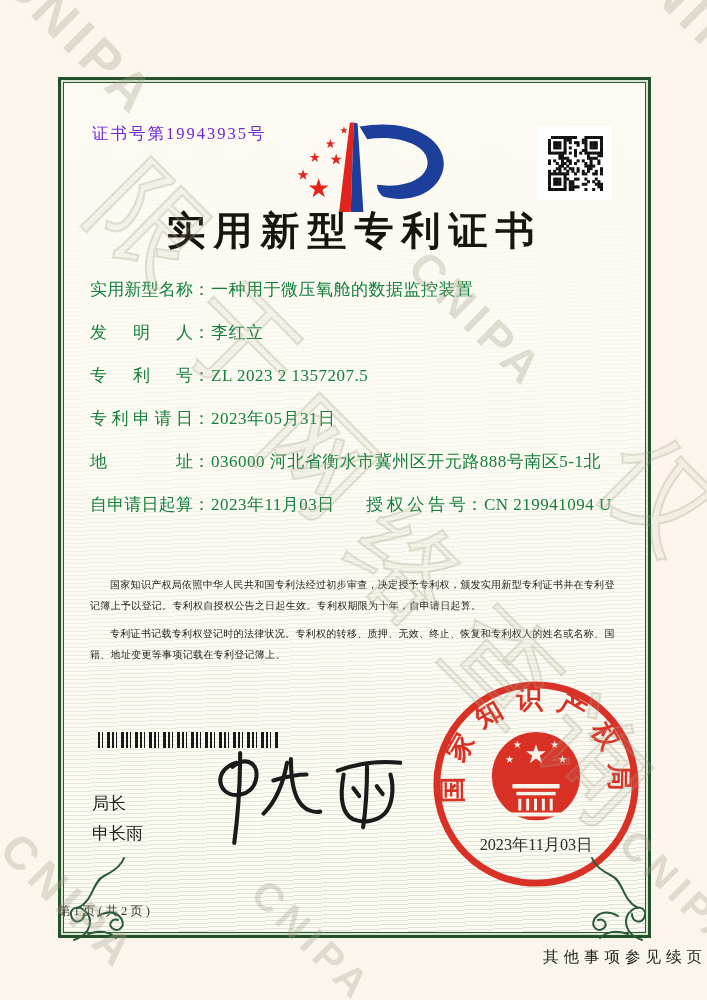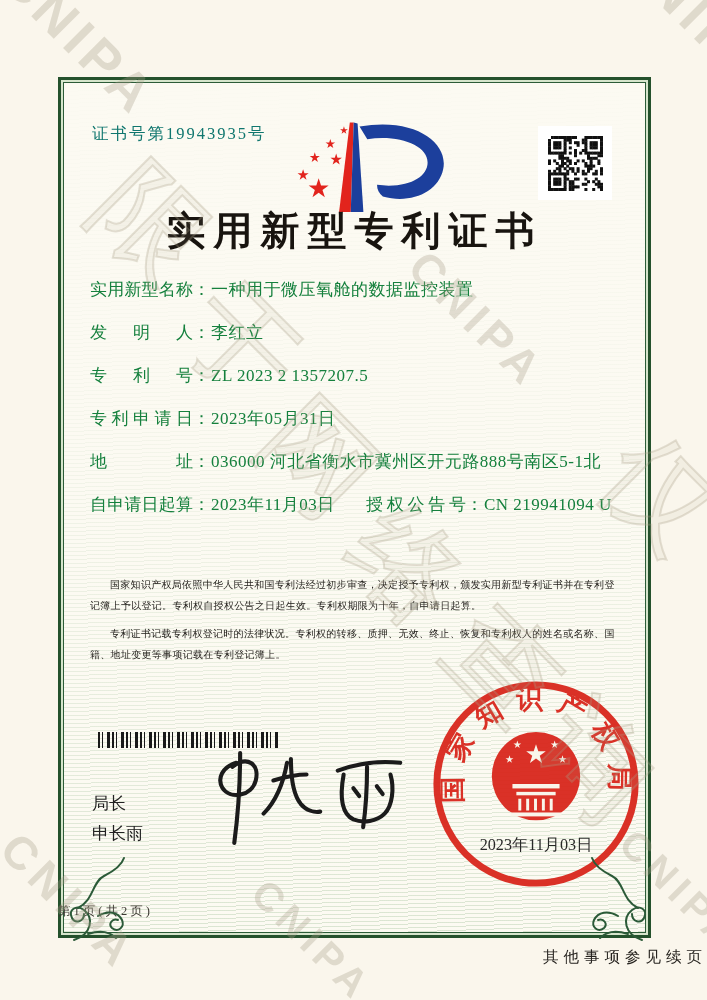--- a/index.html
+++ b/index.html
@@ -20,21 +20,21 @@
   .frame-outer{position:absolute;left:58px;top:77px;width:593px;height:861px;
                border:3px solid #24512c;background:#d6e5cc;box-sizing:border-box;z-index:1;}
   .frame-inner{position:absolute;inset:2px;border:1px solid #2c5c38;background:#fcfaf2;overflow:hidden;}
   .waves{position:absolute;inset:0;
          background:repeating-linear-gradient(178deg,rgba(118,165,112,0.28) 0px,rgba(118,165,112,0.28) 1px,transparent 1px,transparent 4px);}
   .wavefade{position:absolute;inset:0;
          background:linear-gradient(180deg,rgba(252,250,242,0.97) 0%,rgba(252,250,242,0.85) 35%,rgba(252,250,242,0.45) 70%,rgba(252,250,242,0.10) 100%);}
 
   
   .content{position:absolute;inset:0;z-index:10;}
-  .cert-no{position:absolute;left:92px;top:123px;font-size:16.5px;color:#0f766e;letter-spacing:2px;}
+  .cert-no{position:absolute;left:92px;top:123px;font-size:16.5px;color:#6d28d9;letter-spacing:2px;}
   .logo{position:absolute;left:283px;top:109px;width:190px;height:107px;}
   .qr-box{position:absolute;left:538px;top:126px;width:74px;height:74px;background:#ffffff;}
   .qr-dots{position:absolute;left:10px;top:10px;width:2.6px;height:2.6px;}
   .cert-title{position:absolute;left:58px;top:204px;width:593px;text-align:center;
               font-size:39px;font-weight:700;color:#18140f;letter-spacing:8px;}
   .fields{position:absolute;left:90px;top:281px;width:540px;font-size:17px;color:#15803d;}
   .frow{height:18px;line-height:18px;margin-bottom:25px;white-space:nowrap;}
   .flabel{display:inline-block;width:103px;text-align:justify;text-align-last:justify;}
   .fcolon{display:inline-block;width:18px;}
   .fvalue{letter-spacing:0.5px;}

